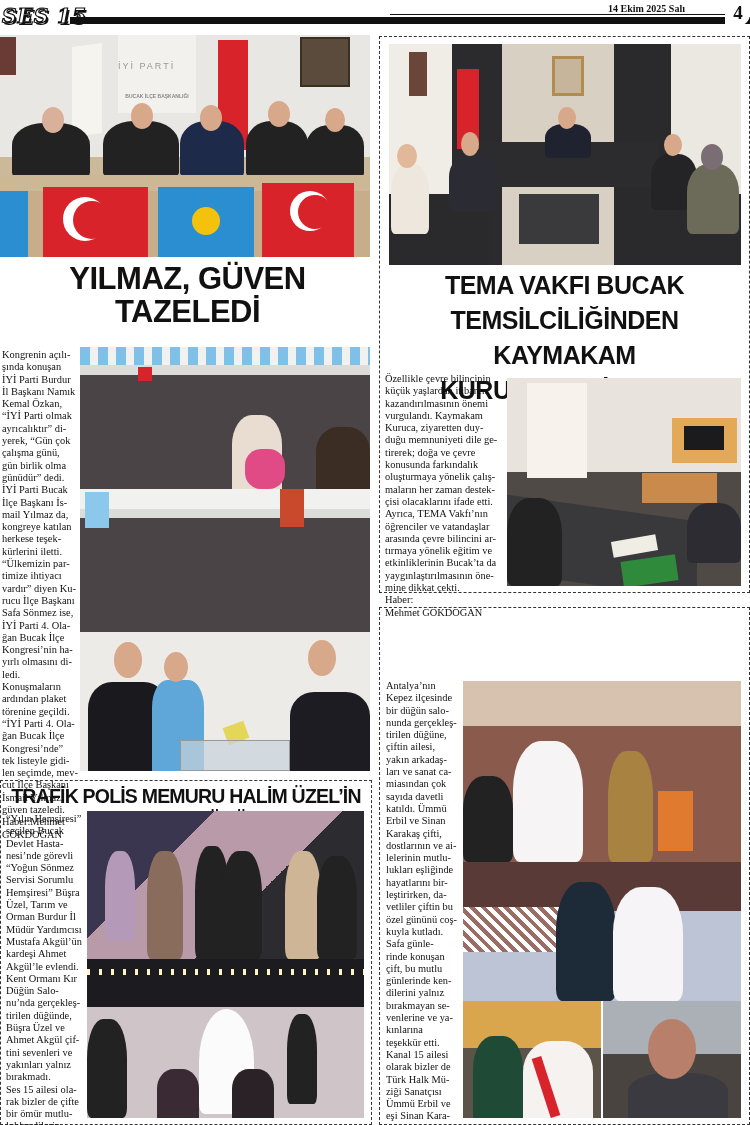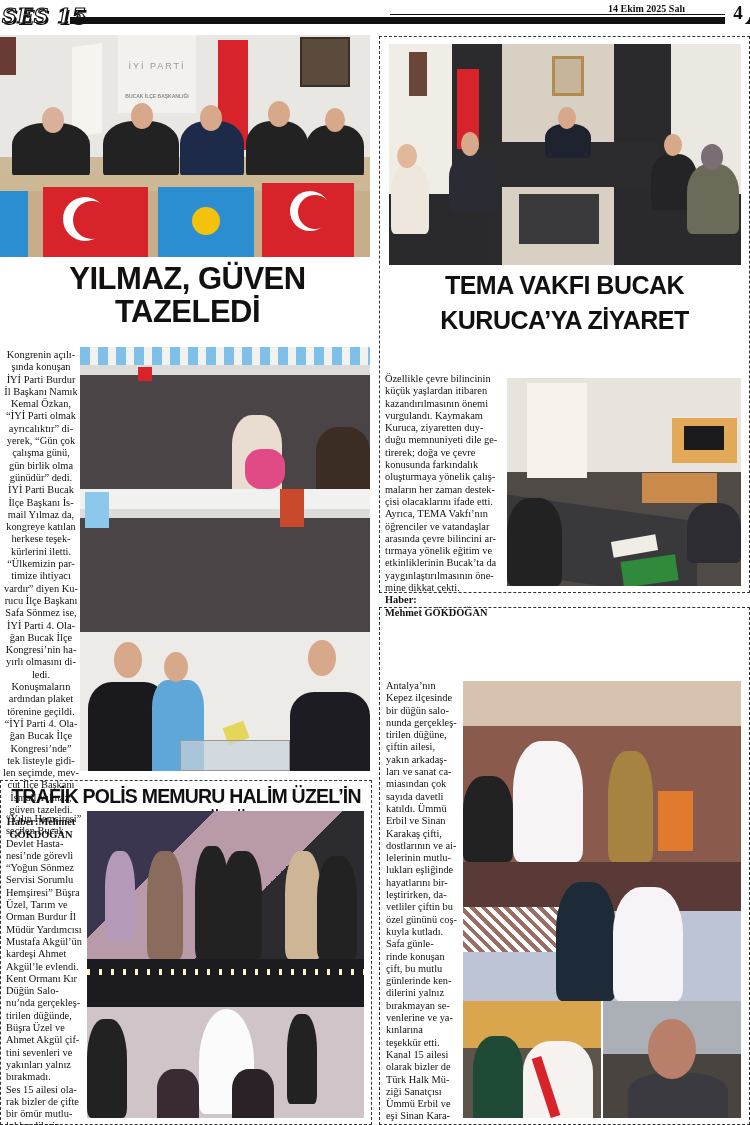--- a/index.html
+++ b/index.html
@@ -18,21 +18,21 @@
              font-family: "Liberation Serif", serif; font-weight: bold; font-size: 19px; text-align: center; line-height: 22px; }
   .pagenum-tail { position: absolute; left: 740px; top: 17px; width: 10px; height: 7px; background: #111; }
 
   .box { position: absolute; border: 1px dashed #333; }
   .photo { position: absolute; overflow: hidden; }
 
   .headline { position: absolute; font-family: "Liberation Sans", sans-serif; font-weight: bold; color: #111;
               text-align: center; letter-spacing: -0.5px; transform-origin: center top; line-height: 1.08; }
 
   .body-text { position: absolute; font-family: "Liberation Serif", serif; font-size: 10.4px; line-height: 12.3px; color: #111; }
-  .byline-label, .byline-name { font-weight: bold; }
+  .byline-label, .byline-name { font-weight: normal; }
 
   
   .ph-iyi { background: linear-gradient(#e9e7e3 0 55%, #cbb99a 55% 70%, #c8ad8a 70%); }
   .ph-tema1 { background: linear-gradient(90deg, #f0ece6 0 18%, #2b2a2c 18% 32%, #d8d0c2 32% 64%, #2a2a2c 64% 80%, #ebe7e1 80%); }
   .ph-congress { background: linear-gradient(#dcdcd8 0 20%, #4a4446 20% 100%); }
   .ph-tema2 { background: linear-gradient(#e8e3dc 0 45%, #4f4a46 45%); }
   .ph-wed1 { background: linear-gradient(135deg, #3a3650 0 30%, #b89aa8 30% 60%, #2c2b2f 60%); }
   .ph-wed2 { background: linear-gradient(#1b1b20 0 30%, #cfc4c8 30% 100%); }
   .ph-thm1 { background: linear-gradient(#d7c2b0 0 25%, #8a5b4d 25% 100%); }
   .ph-thm2 { background: linear-gradient(#5a3a36 0 35%, #bcc4d6 35% 100%); }
@@ -55,21 +55,21 @@
   <div class="rule-thin"></div>
   <div class="rule-thick"></div>
   <div class="date">14 Ekim 2025 Salı</div>
   <div class="pagenum-tail"></div>
   <div class="pagenum">4</div>
 </div>
 
 <section>
   <div class="photo ph-iyi" style="left:0;top:35px;width:370px;height:222px;">
     <div style="position:absolute;left:118px;top:0;width:78px;height:78px;background:#f2f1ee;">
-      <div style="position:absolute;left:0;right:0;top:26px;text-align:center;font-family:'Liberation Sans',sans-serif;font-size:9px;color:#999;letter-spacing:2px;">İYİ PARTİ</div>
+      <div style="position:absolute;left:0;right:0;top:26px;text-align:left;font-family:'Liberation Sans',sans-serif;font-size:9px;color:#999;letter-spacing:2px;">İYİ PARTİ</div>
       <div style="position:absolute;left:-10px;right:-10px;top:58px;text-align:center;font-family:'Liberation Sans',sans-serif;font-size:5px;color:#888;font-weight:bold;">BUCAK İLÇE BAŞKANLIĞI</div>
     </div>
     <div style="position:absolute;left:300px;top:2px;width:50px;height:50px;background:#5a4b3c;border:2px solid #3b2f24;"></div>
     <div style="position:absolute;left:0;top:2px;width:16px;height:38px;background:#6a3a34;"></div>
     <div class="flag" style="left:218px;top:5px;width:30px;height:110px;"></div>
     <div style="position:absolute;left:72px;top:10px;width:30px;height:90px;background:#f6f4ee;transform:skewY(-8deg);"></div>
     <div class="person" style="left:12px;top:88px;width:78px;height:55px;"></div>
     <div class="head" style="left:42px;top:72px;width:22px;height:26px;background:#d9b19a;"></div>
     <div class="person" style="left:103px;top:86px;width:76px;height:57px;"></div>
     <div class="head" style="left:131px;top:68px;width:22px;height:26px;"></div>
@@ -91,21 +91,21 @@
     <div class="flag" style="left:262px;top:148px;width:92px;height:74px;">
       <div class="crescent" style="left:28px;top:8px;width:40px;height:40px;"></div>
       <div class="crescent-cut" style="left:36px;top:12px;width:34px;height:34px;"></div>
     </div>
   </div>
 
   <h1 class="headline" style="left:0;top:262px;width:375px;font-size:31px;">
     <div>YILMAZ, GÜVEN TAZELEDİ</div>
   </h1>
 
-  <div class="body-text" style="left:2px;top:349px;width:78px;text-align:center;">
+  <div class="body-text" style="left:2px;top:349px;width:78px;">
     <div>Kongrenin açılı-</div>
     <div>şında konuşan</div>
     <div>İYİ Parti Burdur</div>
     <div>İl Başkanı Namık</div>
     <div>Kemal Özkan,</div>
     <div>“İYİ Parti olmak</div>
     <div>ayrıcalıktır” di-</div>
     <div>yerek, “Gün çok</div>
     <div>çalışma günü,</div>
     <div>gün birlik olma</div>
@@ -181,20 +181,21 @@
     <div style="position:absolute;left:130px;top:150px;width:80px;height:50px;background:#3a3a3c;"></div>
     <div style="position:absolute;left:252px;top:150px;width:100px;height:71px;background:#2a2a2c;"></div>
     <div class="person" style="left:262px;top:110px;width:46px;height:56px;background:#242326;"></div>
     <div class="head" style="left:275px;top:90px;width:18px;height:22px;"></div>
     <div class="person" style="left:298px;top:120px;width:52px;height:70px;background:#6c6a58;"></div>
     <div class="head" style="left:312px;top:100px;width:22px;height:26px;background:#7a6e74;"></div>
   </div>
 
   <h2 class="headline" style="left:0;top:231px;width:369px;font-size:25px;line-height:35px;">
     <div>TEMA VAKFI BUCAK</div>
+    <div>TEMSİLCİLİĞİNDEN KAYMAKAM</div>
     <div>KURUCA’YA ZİYARET</div>
   </h2>
 
   <div class="body-text" style="left:5px;top:336px;width:123px;">
     <div>Özellikle çevre bilincinin</div>
     <div>küçük yaşlardan itibaren</div>
     <div>kazandırılmasının önemi</div>
     <div>vurgulandı. Kaymakam</div>
     <div>Kuruca, ziyaretten duy-</div>
     <div>duğu memnuniyeti dile ge-</div>

